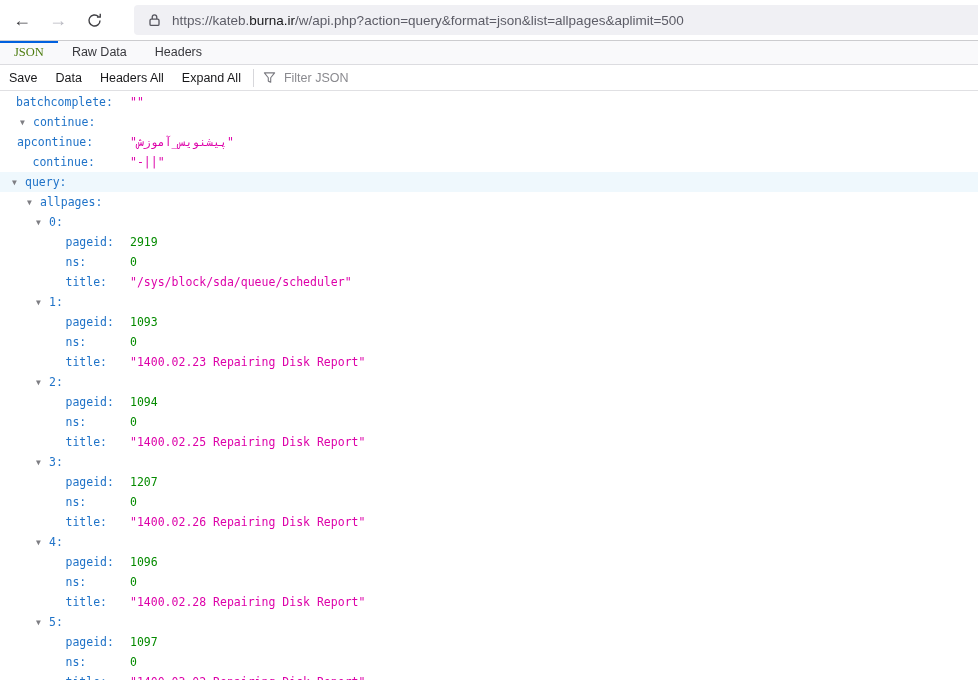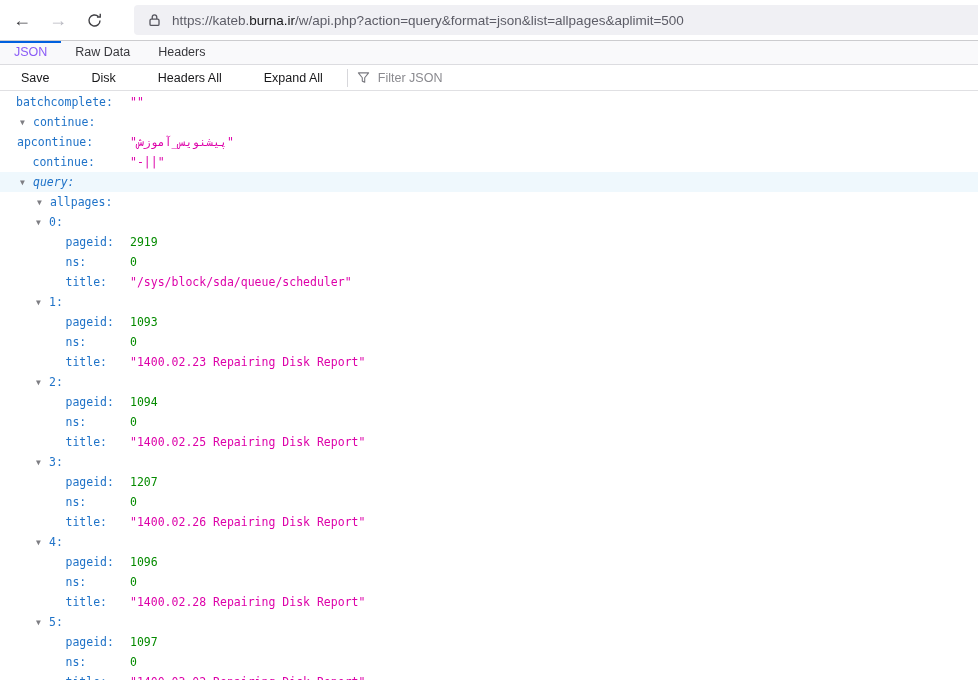--- a/index.html
+++ b/index.html
@@ -30,29 +30,29 @@
 
   
   .tabs-bar {
     height:23px; display:flex; align-items:stretch;
     background:#f9f9fb; border-bottom:1px solid #dcdce0;
   }
   .tab {
     padding:0 14px; font-size:12.5px; line-height:22px; color:#38383d;
     cursor:default;
   }
-  .tab.active { color:#8b5cf6; box-shadow:inset 0 2px 0 #0060df; background:#f9f9fb; }
+  .tab.active { color:#4d7c0f; box-shadow:inset 0 2px 0 #0060df; background:#f9f9fb;font-family:Liberation Serif, serif; }
 
   
   .json-toolbar {
     height:25px; display:flex; align-items:center;
     background:#fff; border-bottom:1px solid #e0e0e3;
     font-size:12.5px; color:#18181a;
   }
-  .tb-btn { padding:0 21px; line-height:24px; }
+  .tb-btn { padding:0 9px; line-height:24px; }
   .tb-sep { width:1px; height:18px; background:#d7d7db; margin:0 3px; }
   .filter-wrap { display:flex; align-items:center; margin-left:6px; }
   .filter-input {
     border:none; outline:none; background:transparent; margin-left:6px;
     font-family:"Liberation Sans", sans-serif; font-size:12.5px; color:#4d7c0f; width:220px;
   }
   .filter-input::placeholder { color:#8a8a8f; opacity:1; }
 
   
   .json-tree {
@@ -103,42 +103,42 @@
       <span class="tab-label">Raw Data</span>
     </div>
       <div class="tab">
       <span class="tab-label">Headers</span>
     </div>
     </div>
 
   <div class="json-toolbar">
     <span style="display:flex;align-items:center">
         <span class="tb-btn">Save</span>
-        <span class="tb-btn">Disk</span>
+        <span class="tb-btn">Data</span>
         <span class="tb-btn">Headers All</span>
         <span class="tb-btn">Expand All</span>
       </span>
     <span class="tb-sep"></span>
     <span class="filter-wrap">
       <span style="display:flex;align-items:center">
         <svg width="13" height="13" viewBox="0 0 14 14">
           <path d="M1.5 2h11L8.3 7.3V12l-2.6-1.1V7.3z" fill="none" stroke="#7a7a80" stroke-width="1.2" stroke-linejoin="round"></path>
         </svg>
       </span>
       <input class="filter-input" type="text" placeholder="Filter JSON" style="">
     </span>
   </div>
 
   <div class="json-tree">
       <div class="row" style="padding-left: 3px;"><span class="twisty"></span><span class="key">batchcomplete:</span><span class="val string">""</span></div>
       <div class="row" style="padding-left: 20px;"><span class="twisty">▼</span><span class="key">continue:</span></div>
       <div class="row" style="padding-left: 4px;"><span class="twisty"></span><span class="key">apcontinue:</span><span class="val string">"پیشنویس_آموزش"</span></div>
       <div class="row" style="padding-left: 19.5px;"><span class="twisty"></span><span class="key">continue:</span><span class="val string">"-||"</span></div>
-      <div class="row hl" style="padding-left: 20px; font-style: italic;"><span class="twisty">▼</span><span class="key">query:</span></div>
-      <div class="row" style="padding-left: 37px;"><span class="twisty">▼</span><span class="key">allpages:</span></div>
+      <div class="row hl" style="padding-left: 12px;"><span class="twisty">▼</span><span class="key">query:</span></div>
+      <div class="row" style="padding-left: 27px;"><span class="twisty">▼</span><span class="key">allpages:</span></div>
       <div class="row" style="padding-left: 36px;"><span class="twisty">▼</span><span class="key">0:</span></div>
       <div class="row" style="padding-left: 52.5px;"><span class="twisty"></span><span class="key">pageid:</span><span class="val number">2919</span></div>
       <div class="row" style="padding-left: 52.5px;"><span class="twisty"></span><span class="key">ns:</span><span class="val number">0</span></div>
       <div class="row" style="padding-left: 52.5px;"><span class="twisty"></span><span class="key">title:</span><span class="val string">"/sys/block/sda/queue/scheduler"</span></div>
       <div class="row" style="padding-left: 36px;"><span class="twisty">▼</span><span class="key">1:</span></div>
       <div class="row" style="padding-left: 52.5px;"><span class="twisty"></span><span class="key">pageid:</span><span class="val number">1093</span></div>
       <div class="row" style="padding-left: 52.5px;"><span class="twisty"></span><span class="key">ns:</span><span class="val number">0</span></div>
       <div class="row" style="padding-left: 52.5px;"><span class="twisty"></span><span class="key">title:</span><span class="val string">"1400.02.23 Repairing Disk Report"</span></div>
       <div class="row" style="padding-left: 36px;"><span class="twisty">▼</span><span class="key">2:</span></div>
       <div class="row" style="padding-left: 52.5px;"><span class="twisty"></span><span class="key">pageid:</span><span class="val number">1094</span></div>

